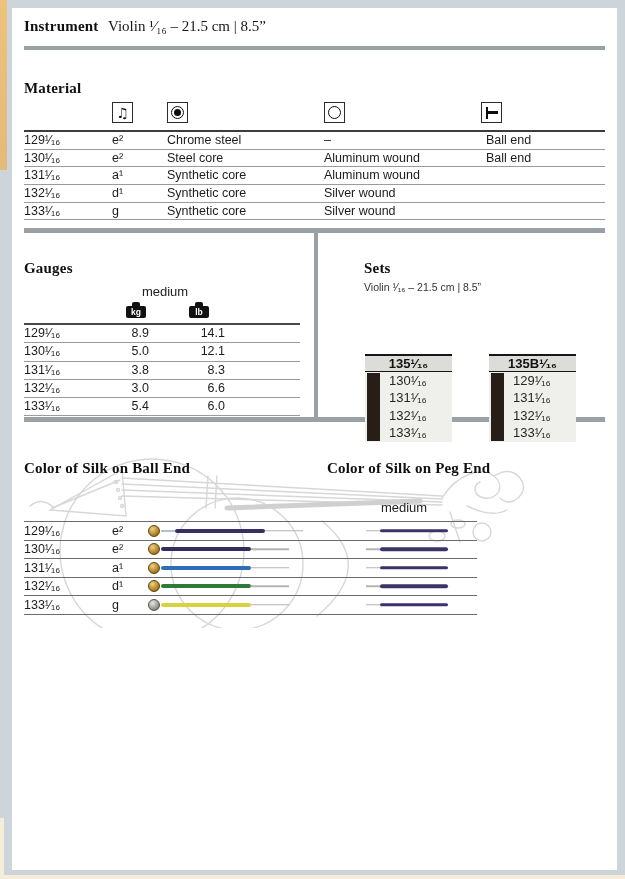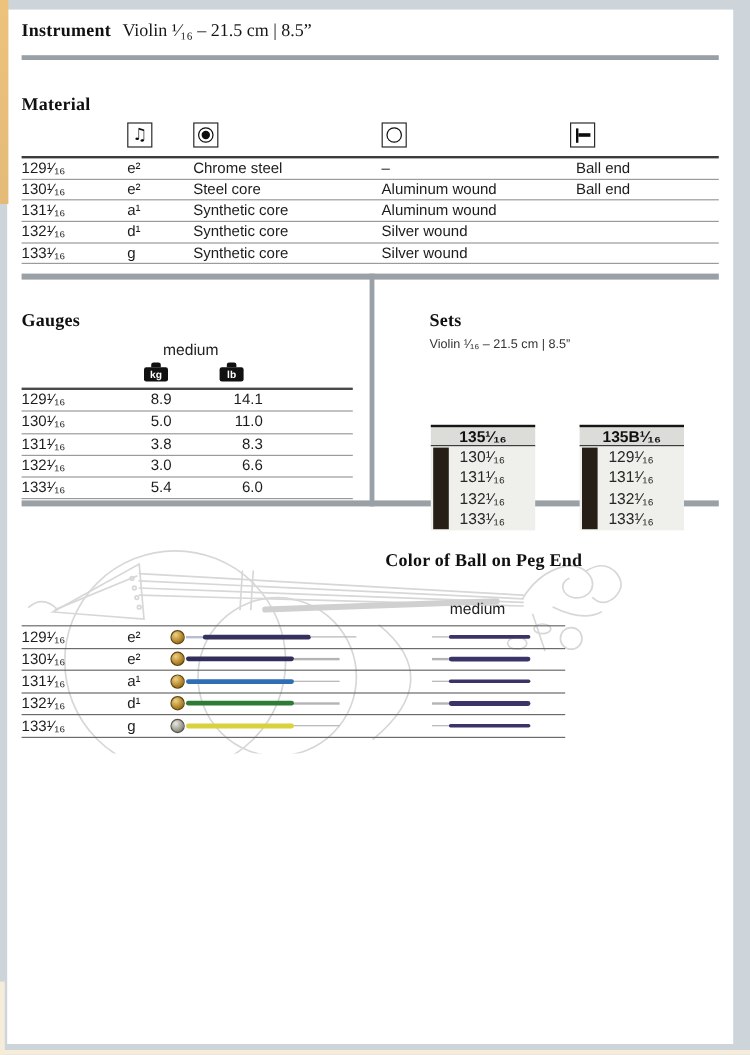--- a/index.html
+++ b/index.html
@@ -2,21 +2,21 @@
 <html><head>
 <meta charset="utf-8">
 <style>
   html,body{margin:0;padding:0;}
   .canvas{position:relative;width:625px;height:879px;background:#cdd5db;overflow:hidden;
           font-family:"Liberation Sans","DejaVu Sans",sans-serif;color:#1c1c1c;}
   .tan-strip{position:absolute;left:0;top:0;width:7px;height:170px;
              background:linear-gradient(#ecc27c,#e4ba78);}
   .cream-bottom{position:absolute;left:0;top:875px;width:625px;height:4px;background:#f5ecd9;}
   .cream-left{position:absolute;left:0;top:818px;width:4px;height:61px;background:#f5ecd9;}
-  .page{position:absolute;left:6px;top:8px;width:605px;height:862px;background:#ffffff;}
+  .page{position:absolute;left:12px;top:8px;width:605px;height:862px;background:#ffffff;}
 
   .serif-h{font-family:"Liberation Serif","DejaVu Serif",serif;font-weight:bold;
            font-size:15px;color:#101010;letter-spacing:.2px;white-space:nowrap;}
   .abs{position:absolute;}
   .rule{position:absolute;background:#9aa1a6;}
 
   
   .hdr-label{left:12px;top:10px;}
   .hdr-value{position:absolute;left:96px;top:10px;font-family:"Liberation Serif","DejaVu Serif",serif;
              font-size:15px;color:#161616;white-space:nowrap;}
@@ -158,21 +158,21 @@
     </div>
     <div class="gtable" id="gauge-rows">
         <div class="g-row">
     <span class="g-id">129¹⁄₁₆</span>
     <span class="g-kg">8.9</span>
     <span class="g-lb">14.1</span>
   </div>
         <div class="g-row">
     <span class="g-id">130¹⁄₁₆</span>
     <span class="g-kg">5.0</span>
-    <span class="g-lb">11.0</span>
+    <span class="g-lb">12.1</span>
   </div>
         <div class="g-row">
     <span class="g-id">131¹⁄₁₆</span>
     <span class="g-kg">3.8</span>
     <span class="g-lb">8.3</span>
   </div>
         <div class="g-row">
     <span class="g-id">132¹⁄₁₆</span>
     <span class="g-kg">3.0</span>
     <span class="g-lb">6.6</span>
@@ -234,21 +234,22 @@
         <path d="M215 62 L408 55" stroke-width="5" stroke="#d0d0d0"></path>
         <path d="M430 52 C445 28 470 20 482 30 C494 40 486 54 472 52 C462 50 460 40 468 36"></path>
         <path d="M482 30 q 16 -10 26 2 q 8 10 -2 20 q -10 8 -18 0"></path>
         <path d="M455 60 q 25 12 40 4"></path>
         <path d="M438 66 L448 96"></path>
         <ellipse cx="446" cy="78" rx="7" ry="4"></ellipse>
         <ellipse cx="425" cy="90" rx="8" ry="5"></ellipse>
         <circle cx="470" cy="86" r="9"></circle>
       </g>
     </svg>
-    <div class="abs serif-h" style="left:315px;top:452px;z-index:1;">Color of Ball on Peg End</div>
+    <div class="abs serif-h" style="left:12px;top:452px;z-index:1;">Color of Silk on Ball End</div>
+    <div class="abs serif-h" style="left:315px;top:452px;z-index:1;">Color of Silk on Peg End</div>
     <div class="silk-medium">medium</div>
     <div class="stable" id="silk-rows">
         <div class="silk-row">
     <span class="s-id">129¹⁄₁₆</span>
     <span class="s-note">e²</span>
     <span class="ball gold"></span>
     <span class="lead" style="width: 14px;"></span>
     <span class="band-ball" style="left: 151px; background: rgb(52, 49, 95);"></span>
     <span class="wire-ball" style="left: 241px;"></span>
     <span class="wire-peg"></span>

